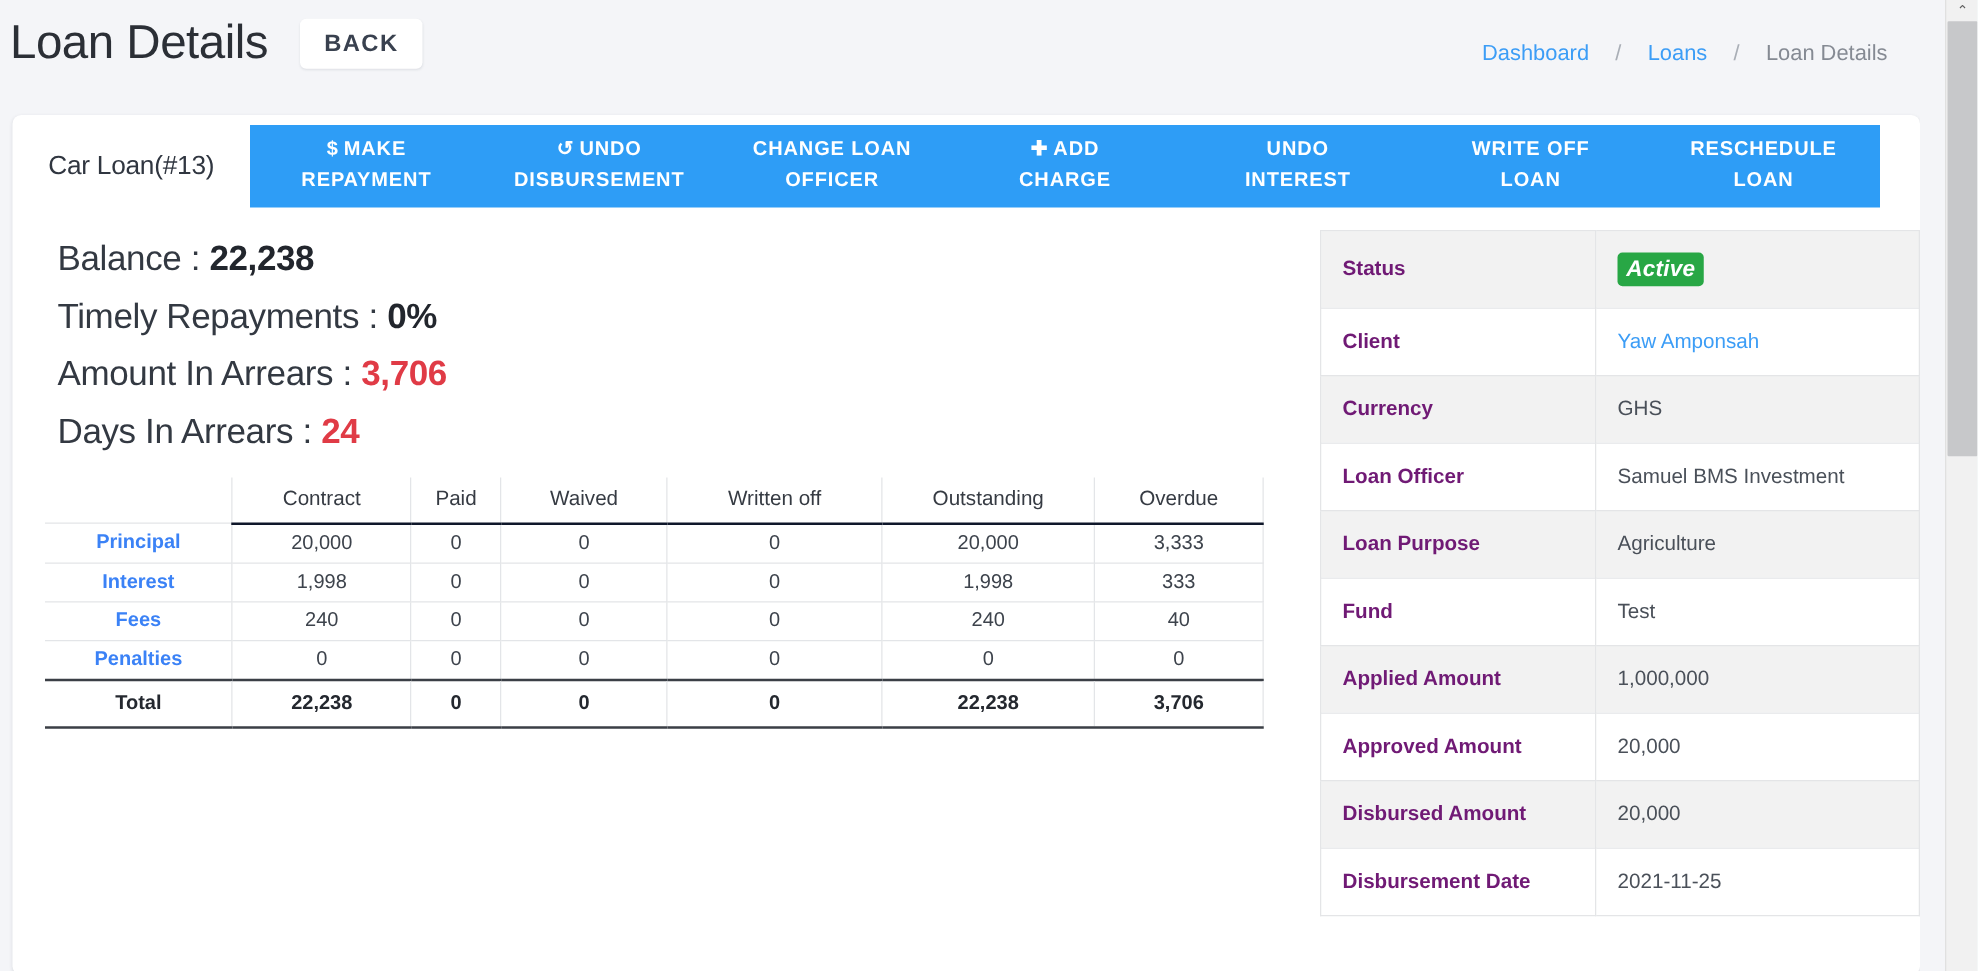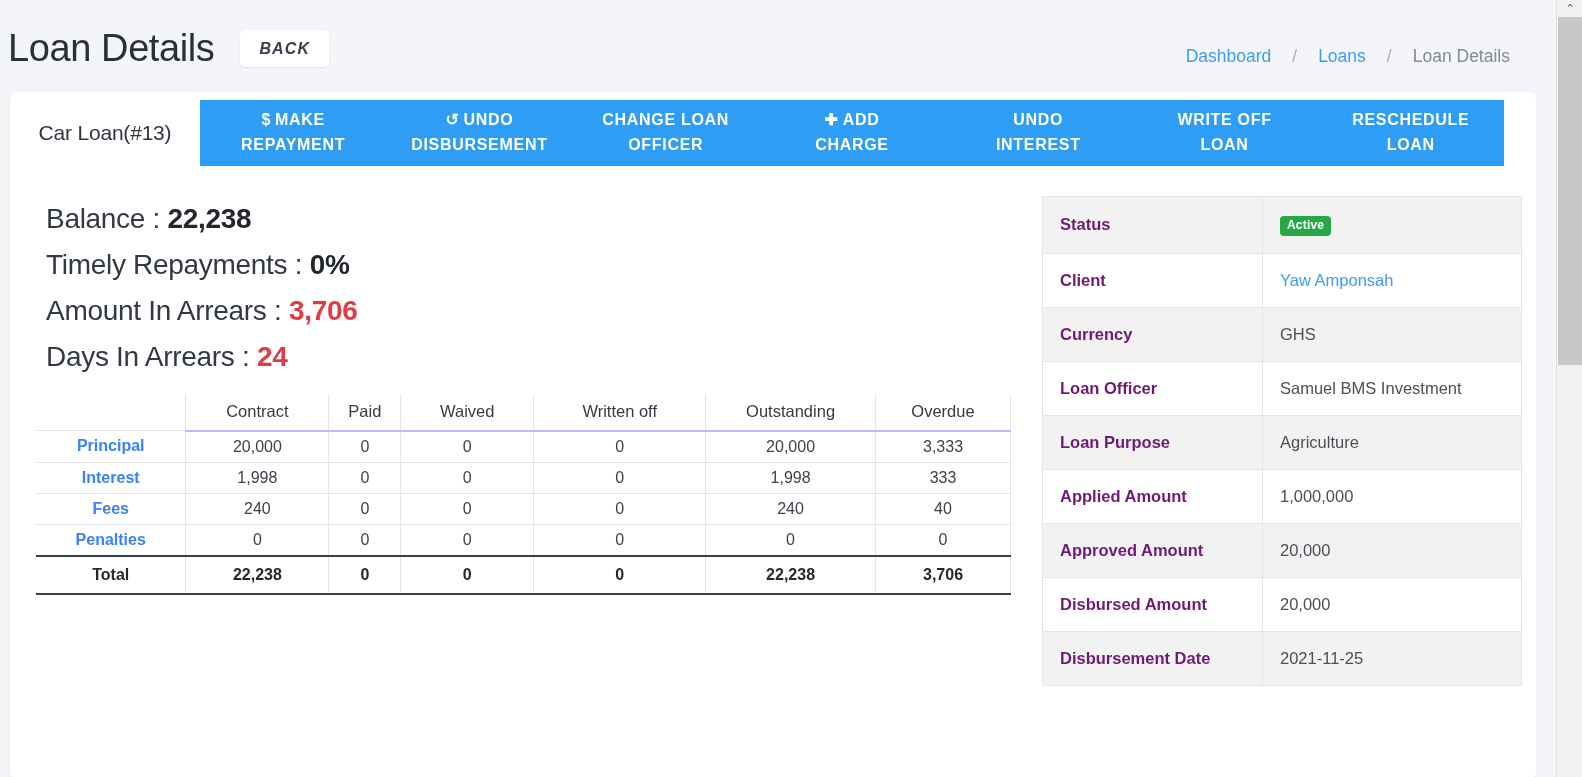--- a/index.html
+++ b/index.html
@@ -15,21 +15,21 @@
   #page {
     position: relative;
     width: 1582px;
     height: 777px;
     background: #f4f5f8;
   }
 
   
   .page-header {
     position: absolute;
-    left: 0; top: 14px;
+    left: 0; top: 0;
     width: 1556px;
     height: 92px;
     display: flex;
     align-items: flex-start;
     padding: 14px 46px 0 8px;
   }
   .title-wrap {
     display: flex;
     align-items: center;
     gap: 26px;
@@ -42,28 +42,27 @@
     letter-spacing: -0.4px;
     line-height: 1.1;
     white-space: nowrap;
   }
   .back-button {
     background: #ffffff;
     border: none;
     border-radius: 5px;
     box-shadow: 0 1px 2px rgba(30,40,60,0.10);
     color: #39414f;
-    font-size: 16px;
+    font-size: 19px;
     font-weight: 700;
     letter-spacing: 1.1px;
     padding: 11px 19px 10px 19px;
     cursor: pointer;
     font-family: "Liberation Sans", sans-serif;
     line-height: 1;
-    font-style: italic;
   }
   .breadcrumb {
     margin-left: auto;
     font-size: 17.5px;
     color: #8e939c;
     display: flex;
     align-items: center;
     gap: 21px;
     white-space: nowrap;
     padding-top: 18px;
@@ -130,21 +129,22 @@
     padding: 0 4px;
     font-family: "Liberation Sans", sans-serif;
   }
   .action-btn .ln { display: block; white-space: nowrap; }
   .action-btn .ico { font-weight: 700; margin-right: 4px; }
 
   
   .card-body {
     display: flex;
     padding: 0 22px 0 24px;
-    margin-top: 30px;
+    margin-top: 18px;
+    gap: 14px;
   }
   .left-col { width: 1000px; flex: 0 0 auto; }
   .right-col { width: 480px; flex: 0 0 auto; margin-left: 8px; }
 
   
   .summary { margin: 0 0 14px 12px; }
   .summary-line {
     font-size: 28px;
     color: #333942;
     line-height: 1.64;
@@ -163,21 +163,21 @@
     color: #3d434c;
   }
   table.amounts th, table.amounts td {
     text-align: center;
     padding: 6px 4px;
     font-weight: 400;
     border: 1px solid #e3e5e8;
   }
   table.amounts thead th {
     border-top: none;
-    border-bottom: 2px solid #c4b5fd;
+    border-bottom: 2px solid #0f172a;
     padding: 8px 4px 9px 4px;
     font-size: 16.5px;
     color: #363b43;
   }
   table.amounts thead th.corner {
     border: none;
     background: transparent;
   }
   table.amounts tbody td.rowhead {
     font-weight: 700;
@@ -226,26 +226,27 @@
   table.details tr:nth-child(even) td { background: #ffffff; }
   table.details td.v a {
     color: #3c9df6;
     text-decoration: none;
     cursor: pointer;
   }
   .badge {
     display: inline-block;
     background: #28a745;
     color: #ffffff;
-    font-size: 12px;
+    font-size: 18px;
     font-weight: 700;
     border-radius: 4px;
     padding: 3px 7px 3px 7px;
     line-height: 1.15;
     letter-spacing: 0.2px;
+    font-style: italic;
   }
 
   
   .scrollbar {
     position: absolute;
     right: 0; top: 0;
     width: 26px;
     height: 777px;
     background: #f1f1f1;
     border-left: 1px solid #e0e0e0;
@@ -437,20 +438,24 @@
             </tr>
             <tr>
               <td class="k">Loan Officer</td>
               <td class="v">Samuel BMS Investment</td>
             </tr>
             <tr>
               <td class="k">Loan Purpose</td>
               <td class="v">Agriculture</td>
             </tr>
             <tr>
+              <td class="k">Fund</td>
+              <td class="v">Test</td>
+            </tr>
+            <tr>
               <td class="k">Applied Amount</td>
               <td class="v">1,000,000</td>
             </tr>
             <tr>
               <td class="k">Approved Amount</td>
               <td class="v">20,000</td>
             </tr>
             <tr>
               <td class="k">Disbursed Amount</td>
               <td class="v">20,000</td>

